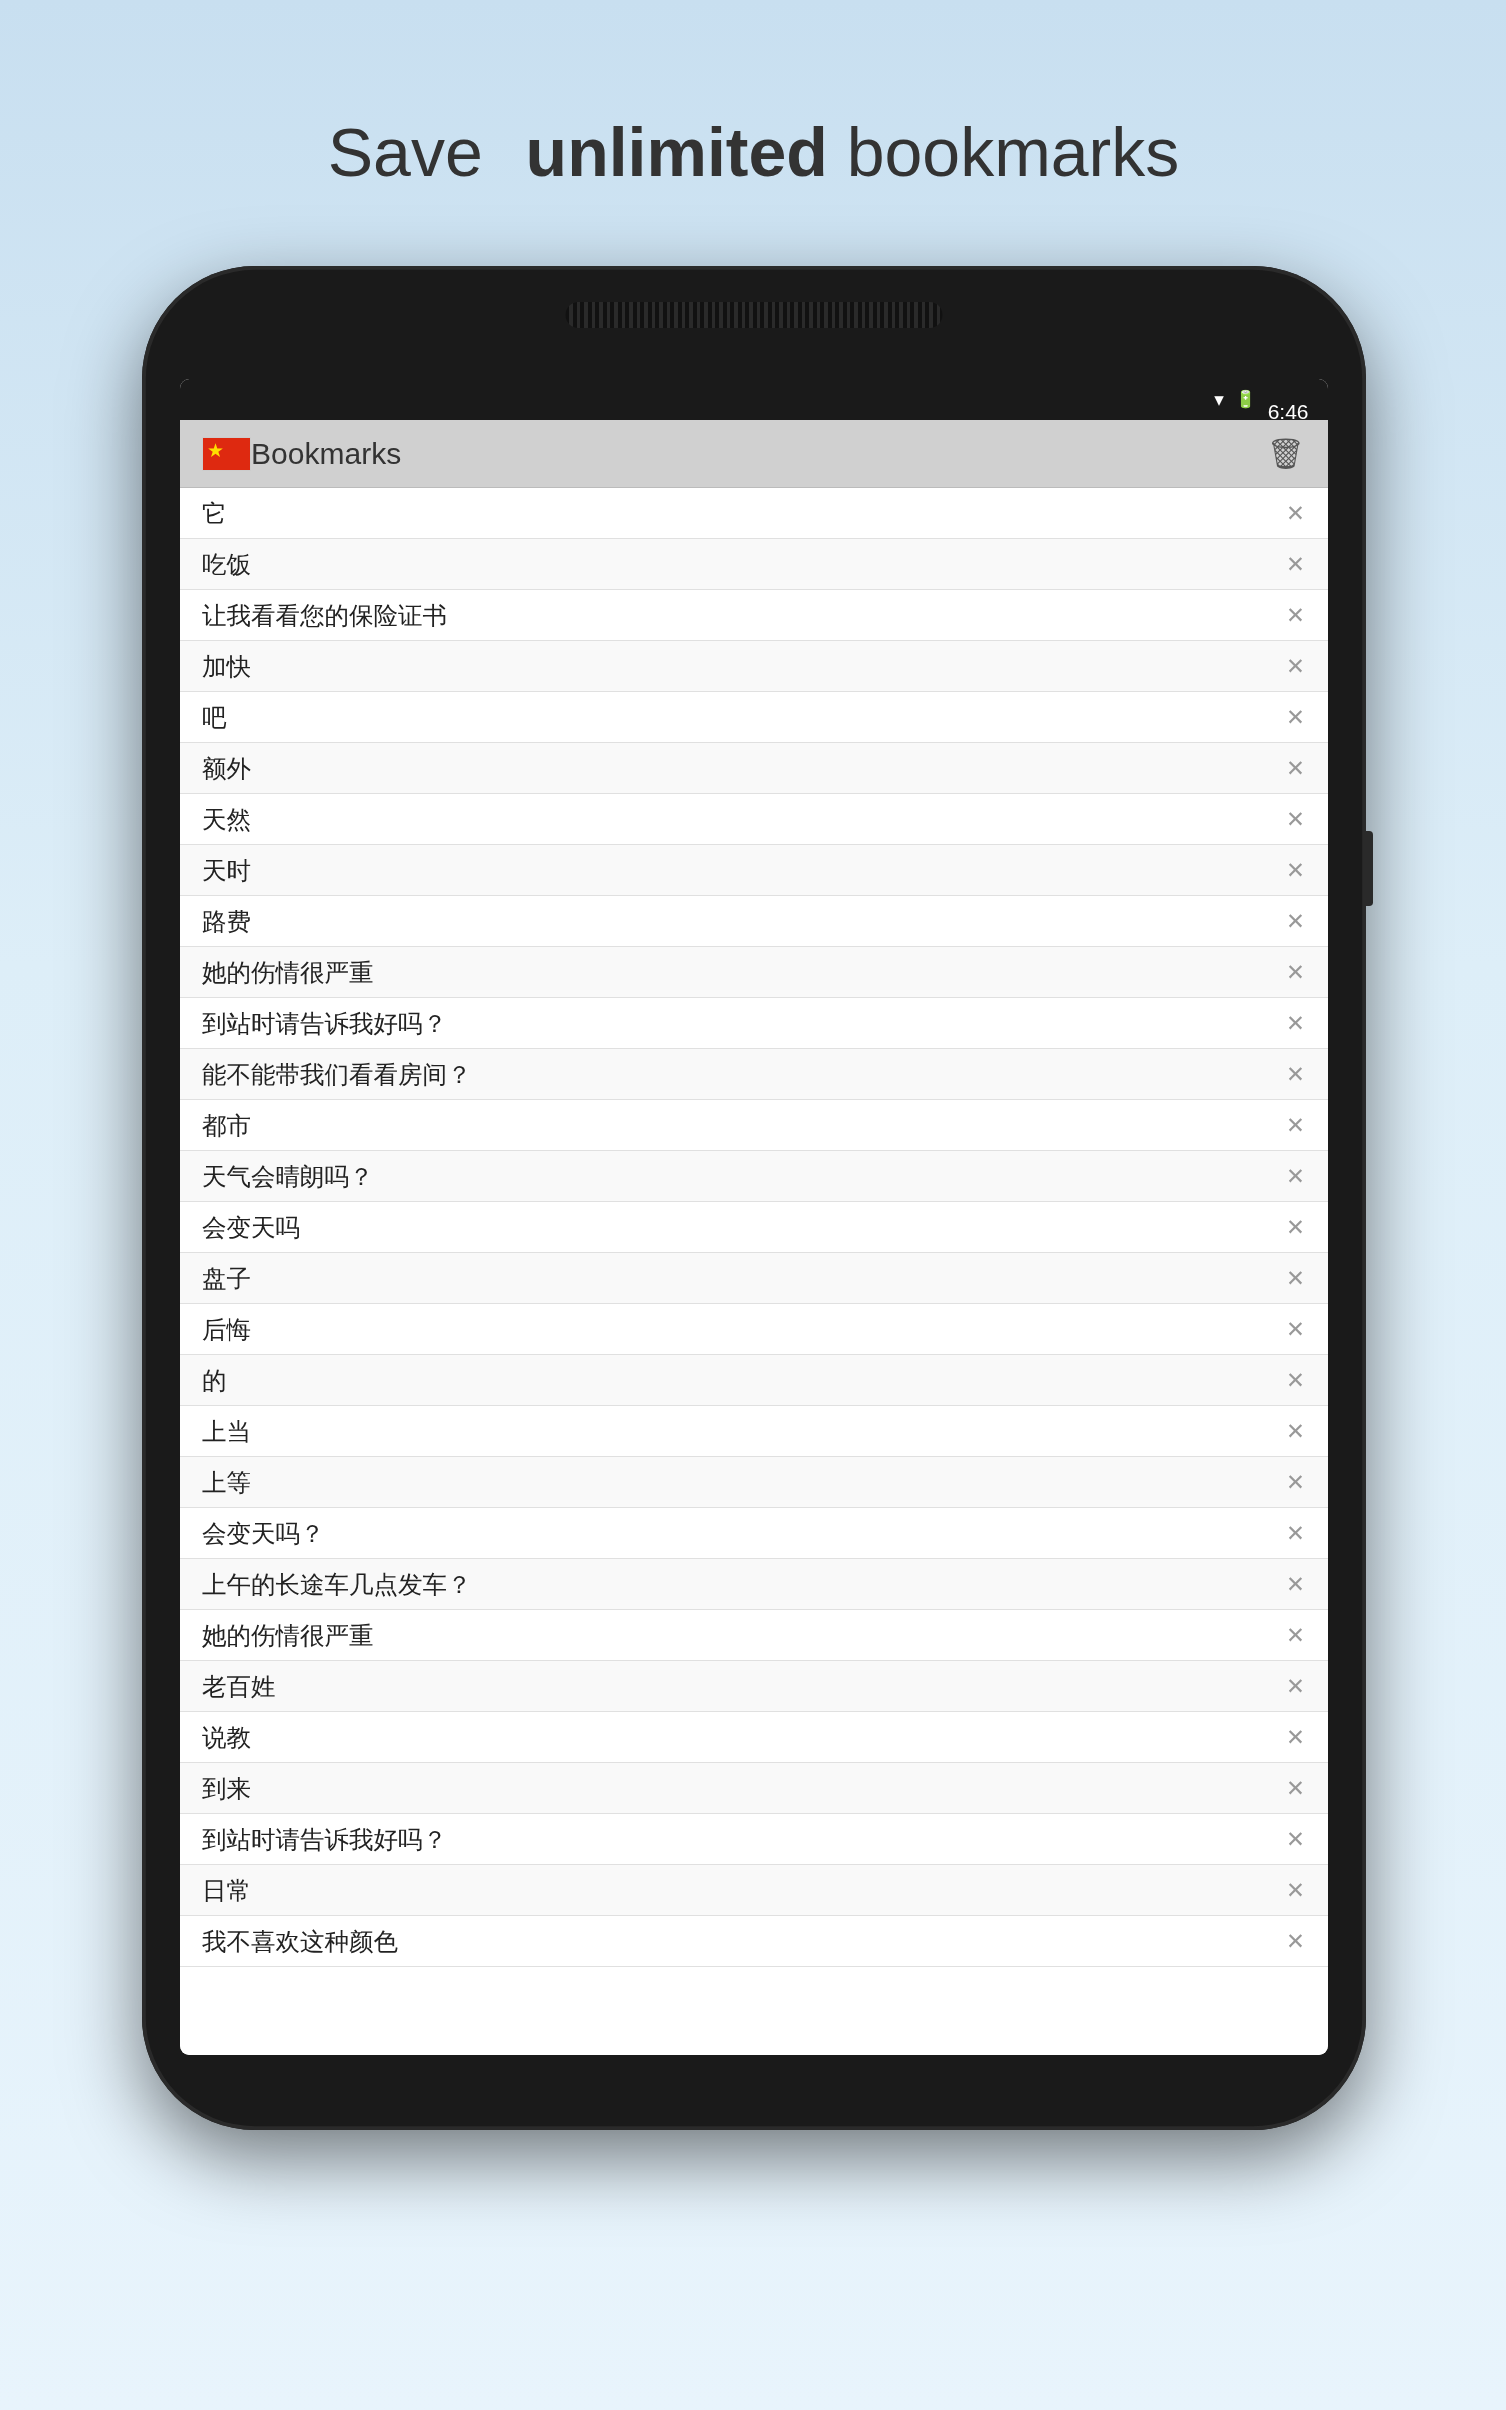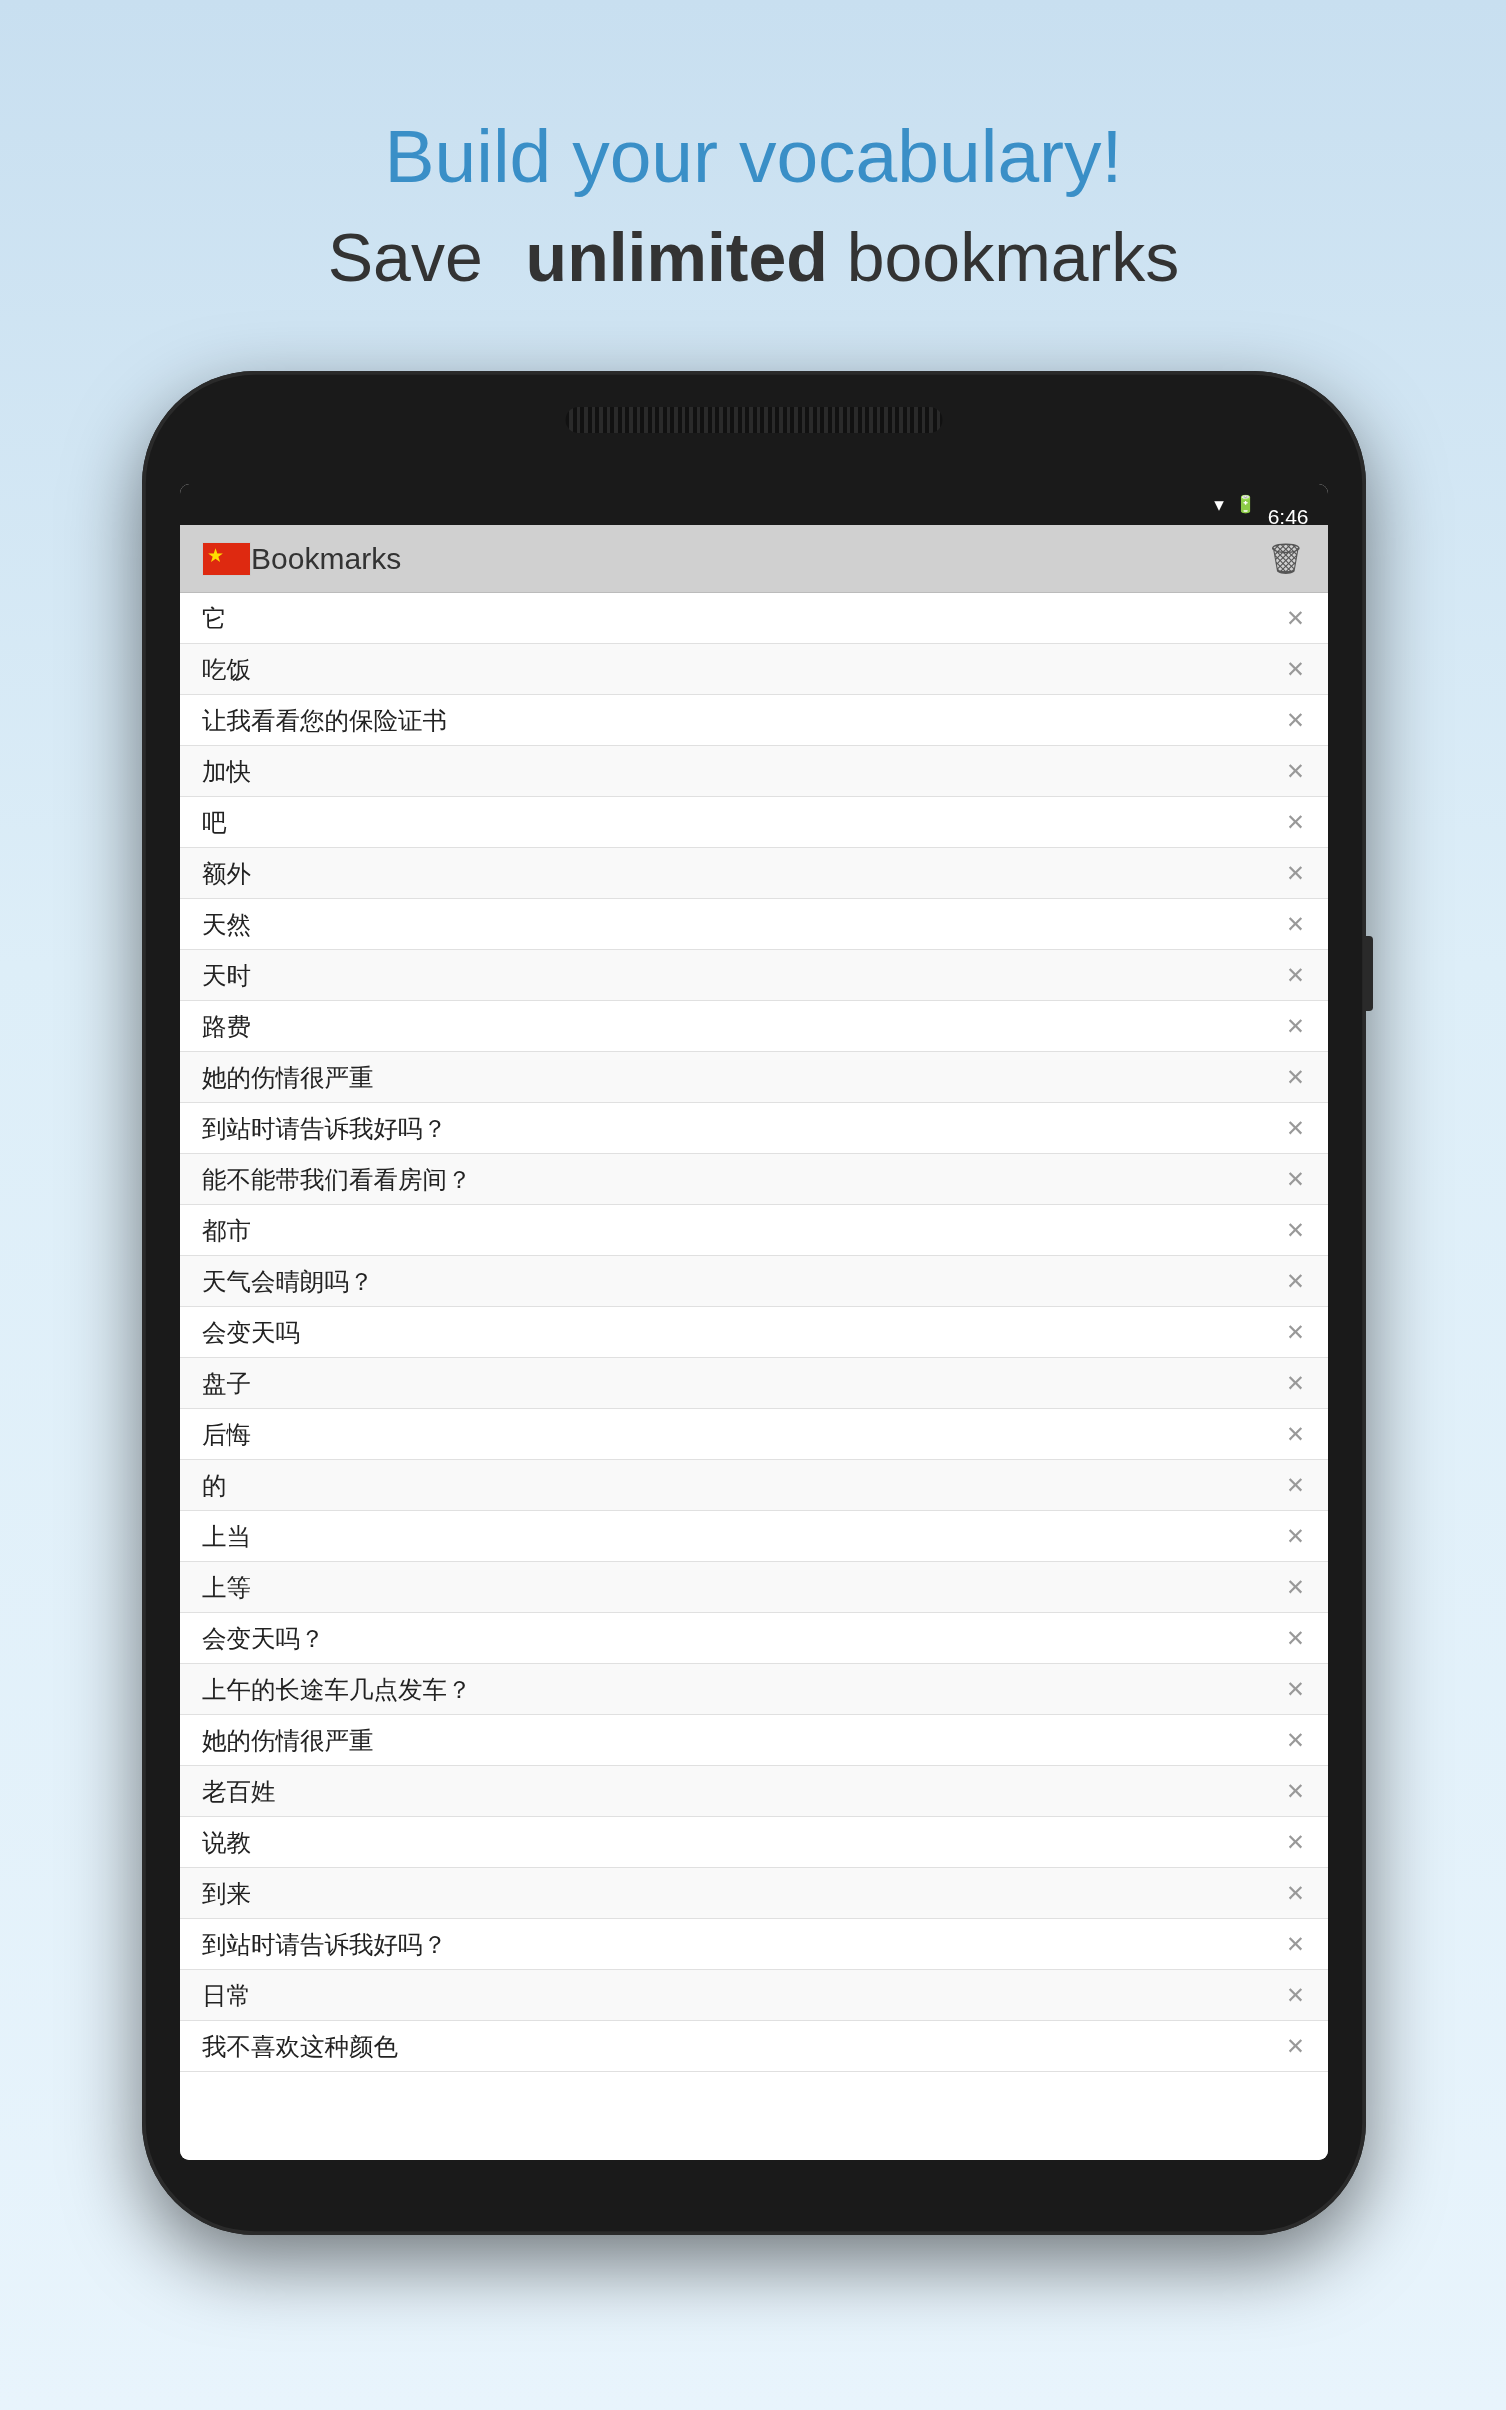--- a/index.html
+++ b/index.html
@@ -192,21 +192,20 @@
       width: 9.4px;
       height: 75px;
       background: #2a2a2a;
       border-radius: 0 3.8px 3.8px 0;
     }
   </style>
 </head>
 <body>
 
 <div class="top-text">
-  <div class="headline">Build your vocabulary!</div>
   <div class="subheadline">
     <span>Save </span><strong>unlimited</strong><span> bookmarks</span>
   </div>
 </div>
 
 <div class="phone-wrapper">
   <div class="phone-shell">
     <div class="speaker-top"></div>
 
     <div class="screen">

